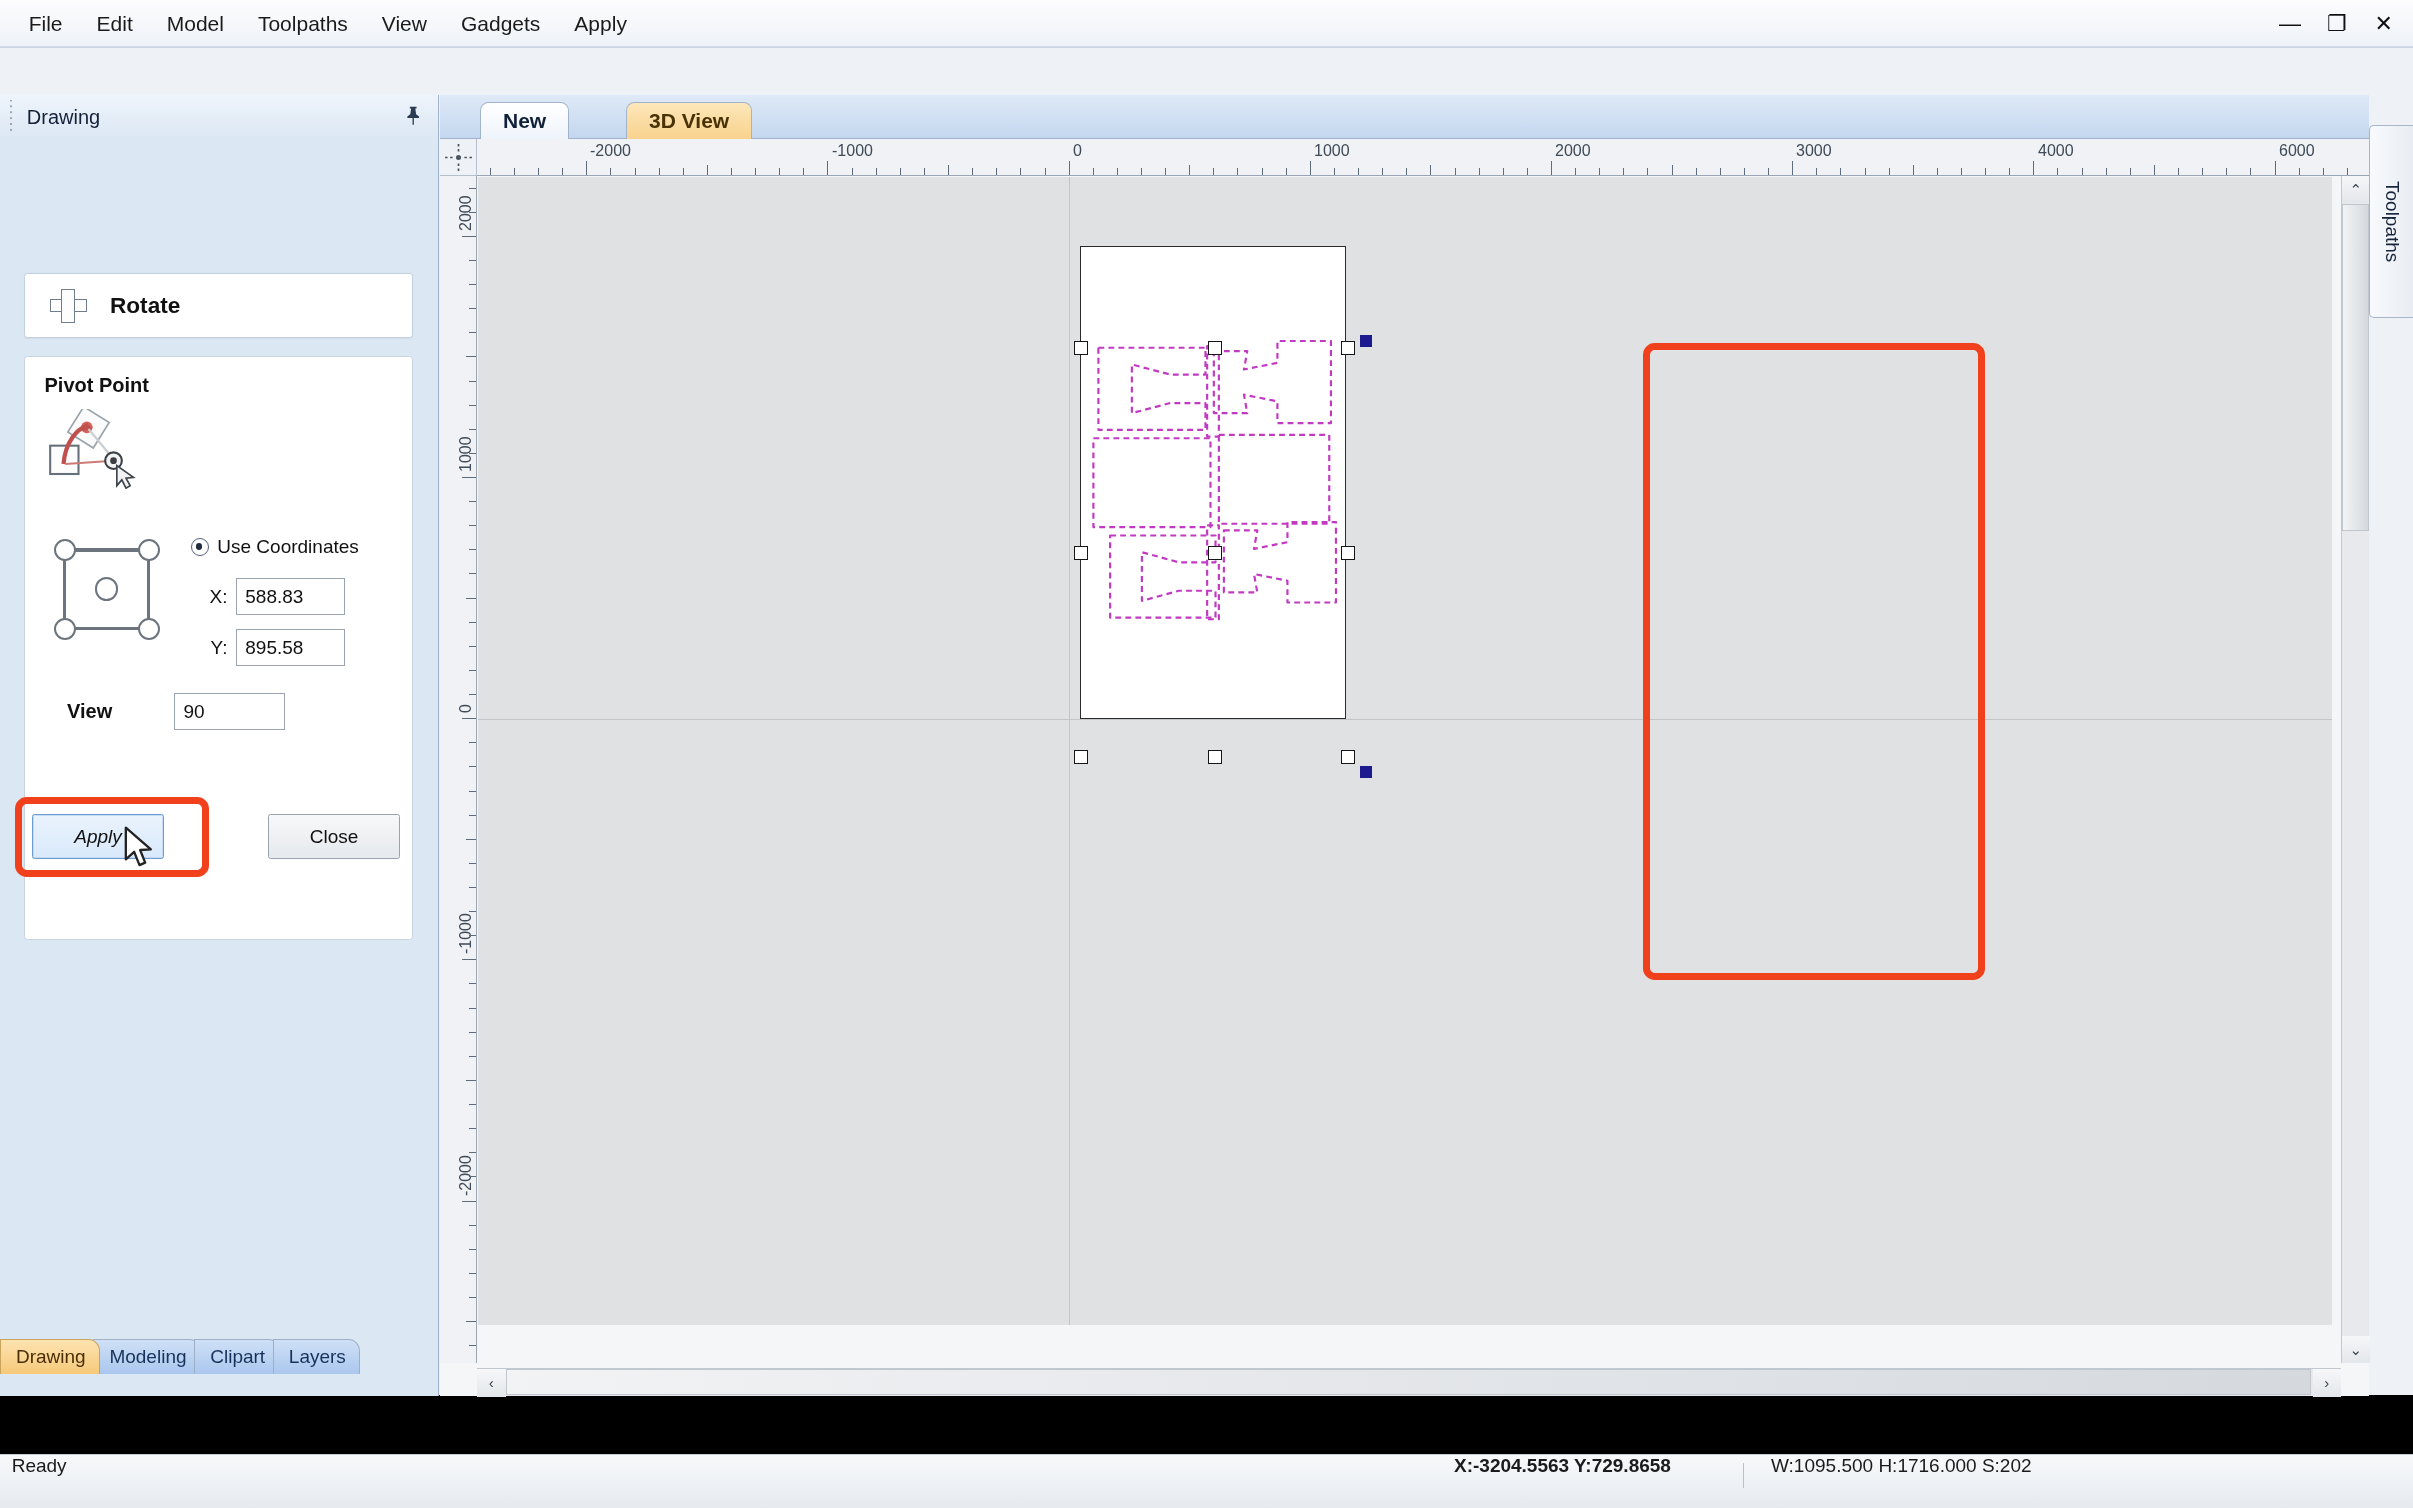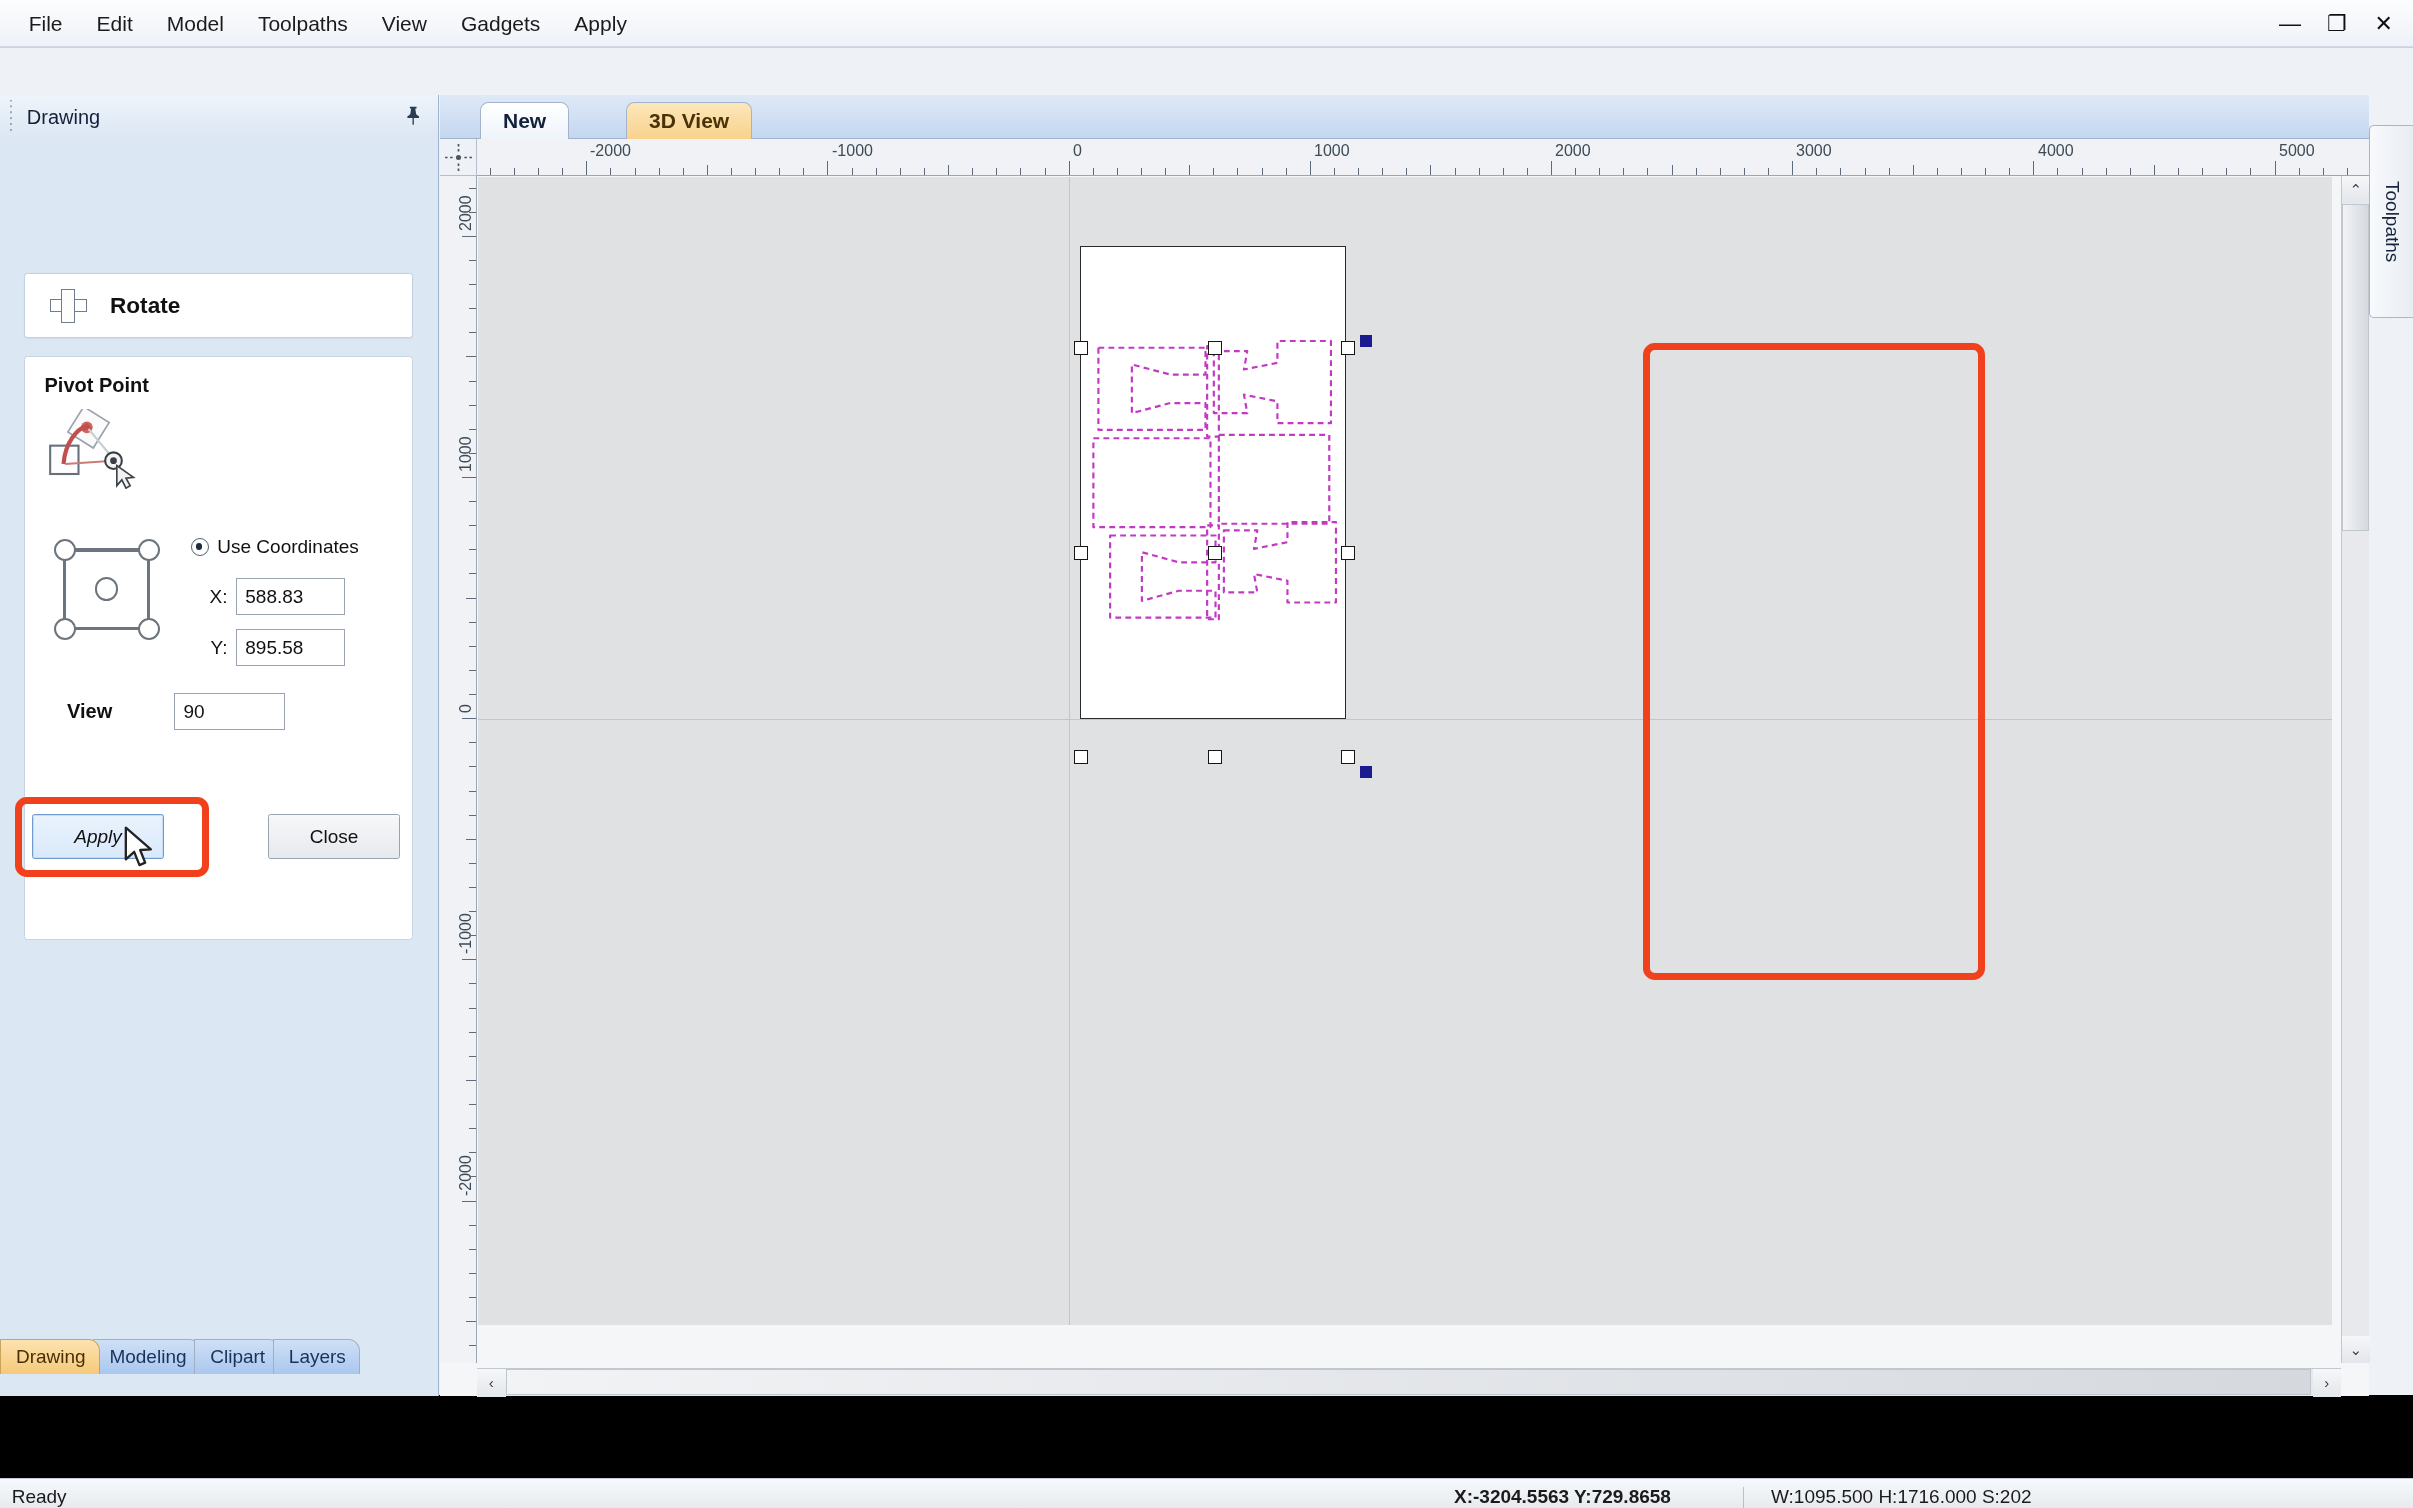--- a/index.html
+++ b/index.html
@@ -377,24 +377,24 @@
   }
   .right-tab span {
     font-size: 19px; color: #17233a;
     writing-mode: vertical-rl;
     text-orientation: mixed;
   }
 
   
   .statusbar {
     position: absolute; left: 0; bottom: 0;
-    width: 2413px; height: 30px;
+    width: 2413px; height: 54px;
     background: linear-gradient(#f7f9fb, #e6eaef);
     border-top: 0.8px solid #c4ccd6;
-    display: flex; align-items: flex-end; margin-top: 30px;
+    display: flex; align-items: flex-start; margin-top: 30px;
   }
   .status-ready { margin-left: 11.7px; font-size: 19px; color: #1b1b1b; }
   .status-coords {
     position: absolute; left: 1454px;
     font-size: 19px; color: #1b1b1b; white-space: nowrap; font-weight: bold;
   }
   .status-sep {
     position: absolute; left: 1743px; top: 8.4px;
     width: 0.8px; height: 25px; background: #b8c0ca;
   }
@@ -541,21 +541,21 @@
             <div class="rlabel" style="left: 596px; top: 3.4px;">0</div>
             <div class="tick" style="left: 833px; bottom: 0px; width: 0.8px; height: 14.2px;"></div>
             <div class="rlabel" style="left: 837px; top: 3.4px;">1000</div>
             <div class="tick" style="left: 1074px; bottom: 0px; width: 0.8px; height: 14.2px;"></div>
             <div class="rlabel" style="left: 1078px; top: 3.4px;">2000</div>
             <div class="tick" style="left: 1315px; bottom: 0px; width: 0.8px; height: 14.2px;"></div>
             <div class="rlabel" style="left: 1319px; top: 3.4px;">3000</div>
             <div class="tick" style="left: 1556px; bottom: 0px; width: 0.8px; height: 14.2px;"></div>
             <div class="rlabel" style="left: 1561px; top: 3.4px;">4000</div>
             <div class="tick" style="left: 1798px; bottom: 0px; width: 0.8px; height: 14.2px;"></div>
-            <div class="rlabel" style="left: 1802px; top: 3.4px;">5000</div>
+            <div class="rlabel" style="left: 1802px; top: 3.4px;">6000</div>
             <div class="tick" style="left: 12.8px; bottom: 0px; width: 0.8px; height: 6.7px;"></div>
             <div class="tick" style="left: 37px; bottom: 0px; width: 0.8px; height: 6.7px;"></div>
             <div class="tick" style="left: 61px; bottom: 0px; width: 0.8px; height: 6.7px;"></div>
             <div class="tick" style="left: 85px; bottom: 0px; width: 0.8px; height: 6.7px;"></div>
             <div class="tick" style="left: 133px; bottom: 0px; width: 0.8px; height: 6.7px;"></div>
             <div class="tick" style="left: 158px; bottom: 0px; width: 0.8px; height: 6.7px;"></div>
             <div class="tick" style="left: 182px; bottom: 0px; width: 0.8px; height: 6.7px;"></div>
             <div class="tick" style="left: 206px; bottom: 0px; width: 0.8px; height: 6.7px;"></div>
             <div class="tick" style="left: 230px; bottom: 0px; width: 0.8px; height: 10px;"></div>
             <div class="tick" style="left: 254px; bottom: 0px; width: 0.8px; height: 6.7px;"></div>

